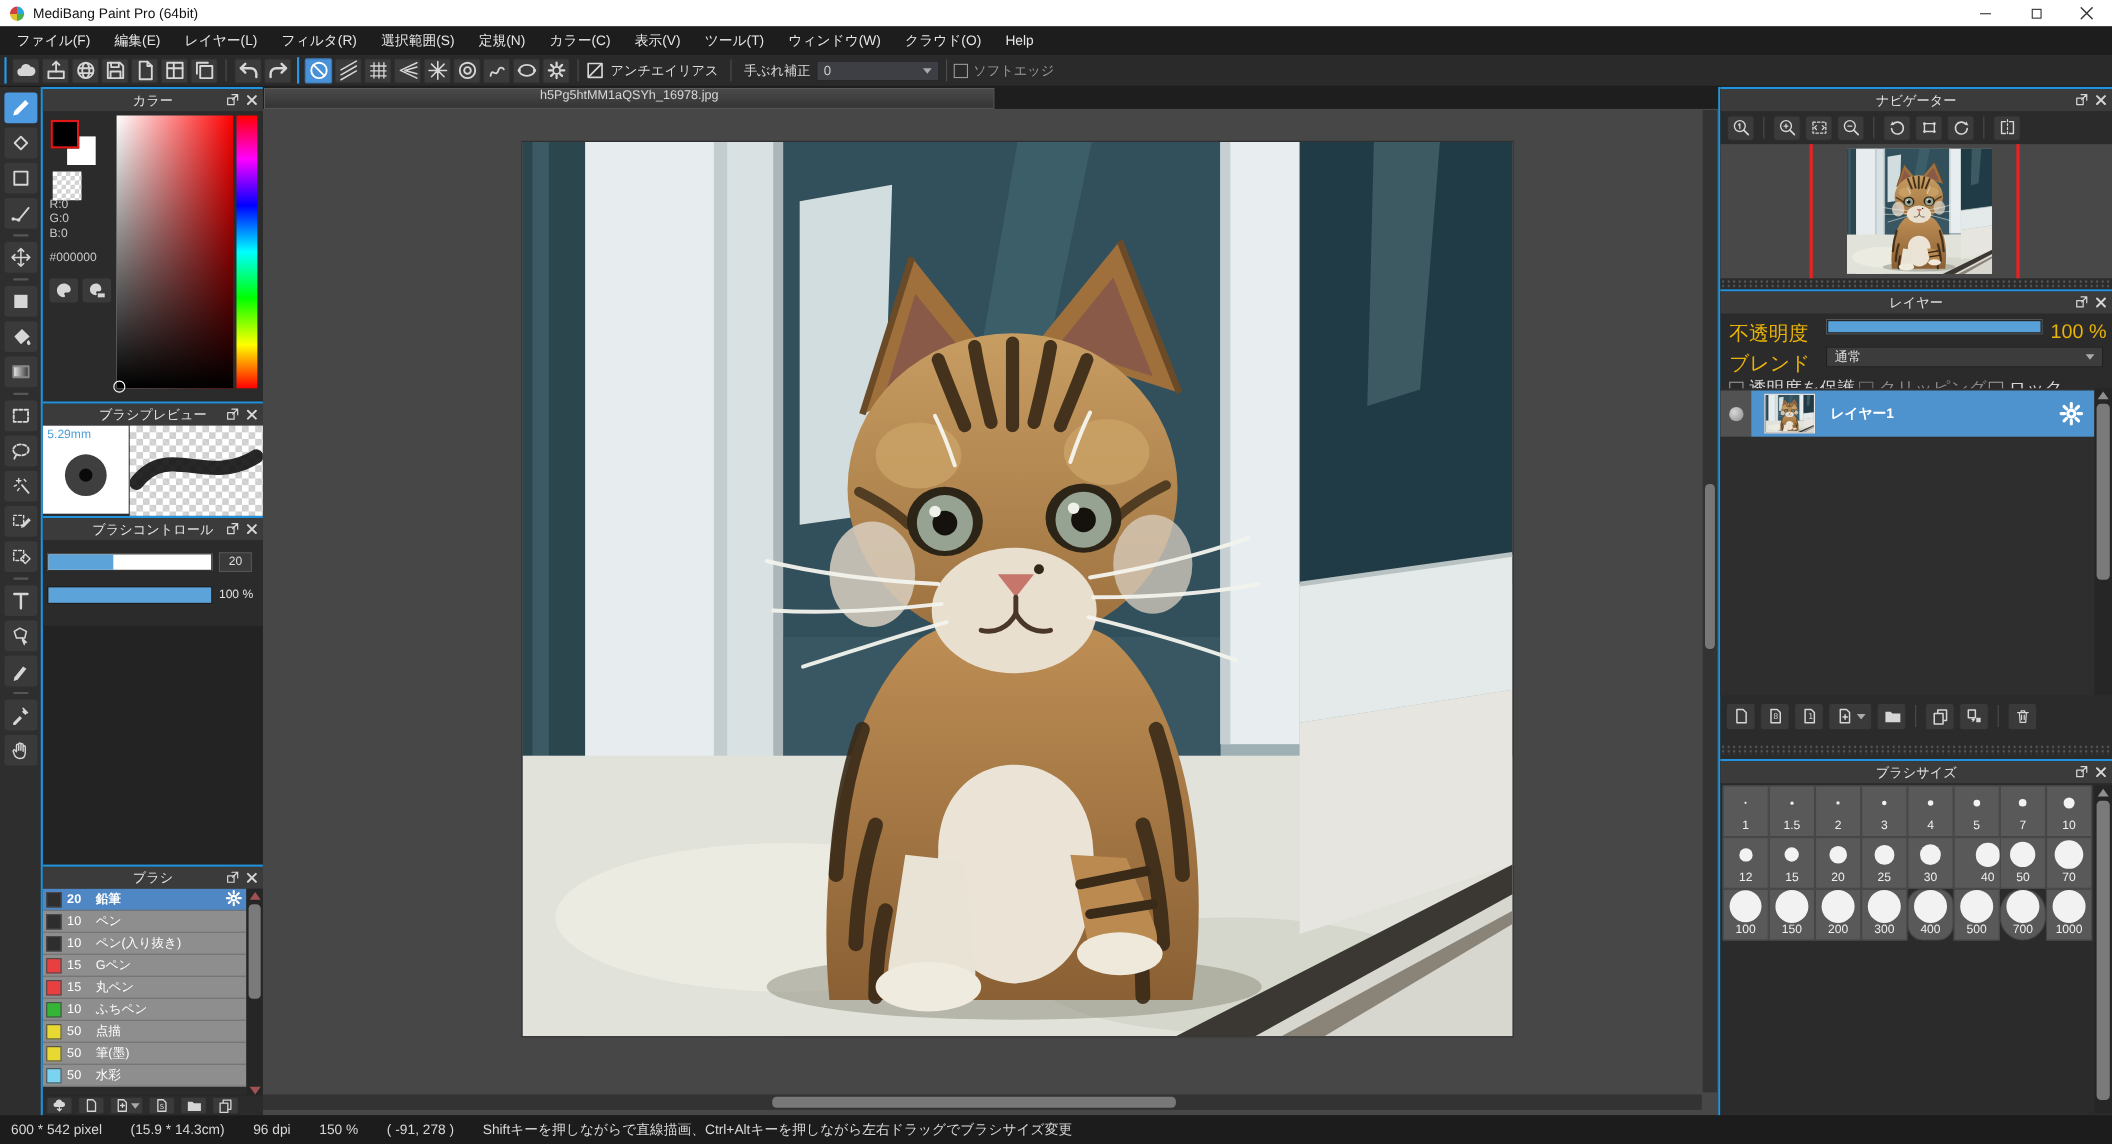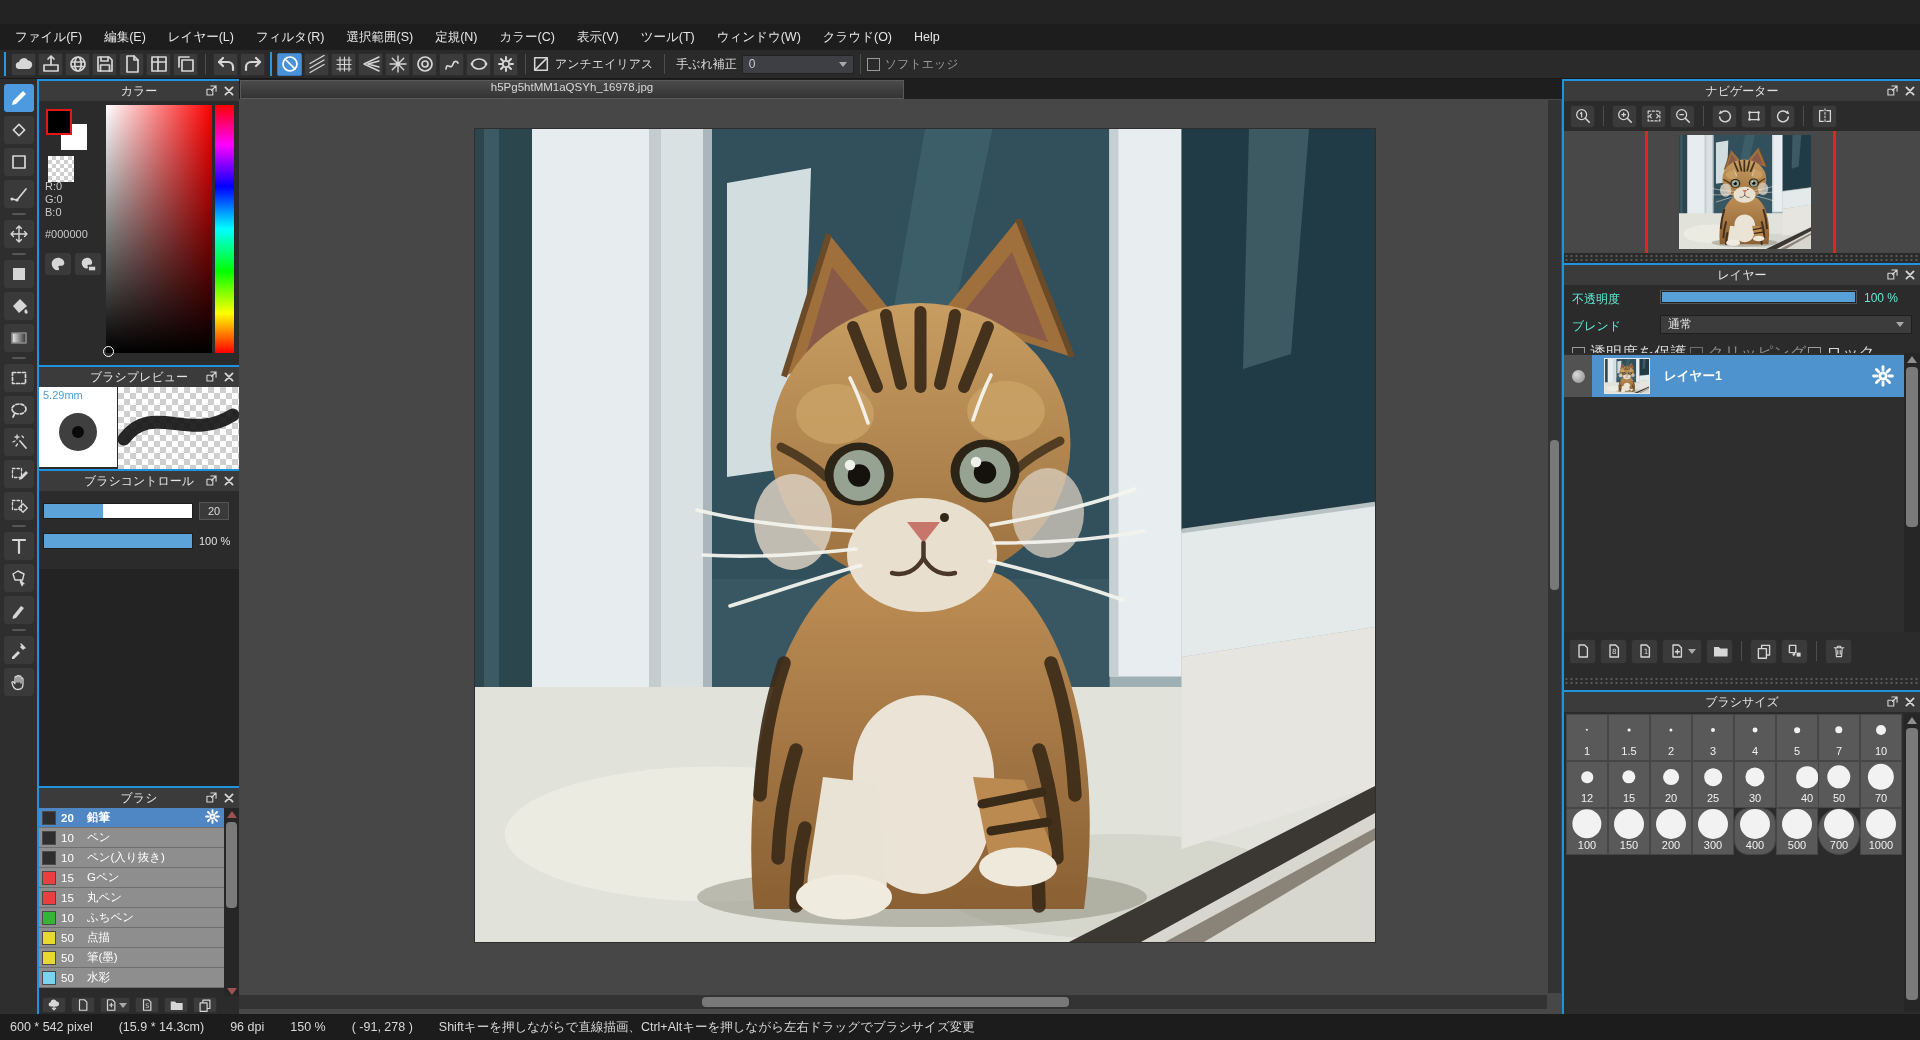--- a/index.html
+++ b/index.html
@@ -78,21 +78,21 @@
 .vscroll{position:absolute;right:1px;top:21px;width:13px;height:893px;background:#333}
 .vthumb{position:absolute;left:2px;top:340px;width:9px;height:150px;background:#787878;border-radius:4px}
 .hscroll{position:absolute;left:0;top:916px;width:1308px;height:14px;background:#333}
 .hthumb{position:absolute;left:463px;top:2px;width:367px;height:10px;background:#787878;border-radius:4px}
 
 .nbtn{width:25px;height:23px;background:#3b3b3b;border:1px solid #2e2e2e;border-radius:3px;margin:0 2px;display:flex;align-items:center;justify-content:center;flex:none}
 .nav-content{position:absolute;left:0;top:50px;width:356px;height:122px;background:#484848}
 .redline{position:absolute;top:0;width:3px;height:122px;background:#e62222}
 .grip{position:absolute;left:0;width:356px;height:9px;background-image:radial-gradient(#5a5a5a 1px,transparent 1.3px);background-size:5px 4px}
 
-.lrow-label{position:absolute;font-size:12px;color:#5eead4}
+.lrow-label{position:absolute;font-size:18px;color:#eab308}
 .opac-track{position:absolute;height:14px;background:#222;border:1px solid #555}
 .opac-fill{position:absolute;inset:1px;background:#58a0d8}
 .blend-select{position:absolute;height:19px;background:#3c3c3c;border:1px solid #1f1f1f;display:flex;align-items:center;padding:0 7px;color:#e2e2e2}
 .chk-group{position:absolute;display:flex;align-items:center;gap:5px;font-size:16px;color:#d8d8d8}
 .chk-group.dim{color:#8a8a8a}
 .chk-group.dim .cb{border-color:#6e6e6e}
 .layer-list{position:absolute;left:0;top:88px;width:356px;height:279px;background:#2e2e2e}
 .layer-row{position:absolute;left:0;top:2px;width:340px;height:42px;display:flex;align-items:stretch}
 .eye-col{width:28px;background:#525252;display:flex;align-items:center;justify-content:center;flex:none}
 .eye-dot{width:13px;height:13px;border-radius:50%;background:radial-gradient(circle at 35% 35%,#d8d8d8,#8a8a8a)}
@@ -219,20 +219,37 @@
           <path d="M343 288 C376 296 404 304 432 314"></path>
 <path d="M262 196 C258 184 255 176 250 166"></path>
           <path d="M332 194 C336 182 339 174 344 164"></path>
 </g>
 </g>
 </defs>
 </svg>
 
 <div id="app">
 
+  <div class="titlebar">
+    <span class="app-logo"></span>
+    <span class="title-text">MediBang Paint Pro (64bit)</span>
+    <div class="win-btns">
+      <div class="win-btn">
+          <span class="glyph-min"></span>
+        </div>
+      <div class="win-btn">
+          <span class="glyph-max"></span>
+        </div>
+      <div class="win-btn">
+          <svg class="ic" width="12" height="12" viewBox="0 0 12 12">
+            <path d="M1 1l10 10M11 1L1 11" style="stroke:#333;stroke-width:1.3"></path>
+          </svg>
+        </div>
+    </div>
+  </div>
 
   <div class="menubar" id="menu-items">
       <div class="menu-item">ファイル(F)</div>
       <div class="menu-item">編集(E)</div>
       <div class="menu-item">レイヤー(L)</div>
       <div class="menu-item">フィルタ(R)</div>
       <div class="menu-item">選択範囲(S)</div>
       <div class="menu-item">定規(N)</div>
       <div class="menu-item">カラー(C)</div>
       <div class="menu-item">表示(V)</div>

